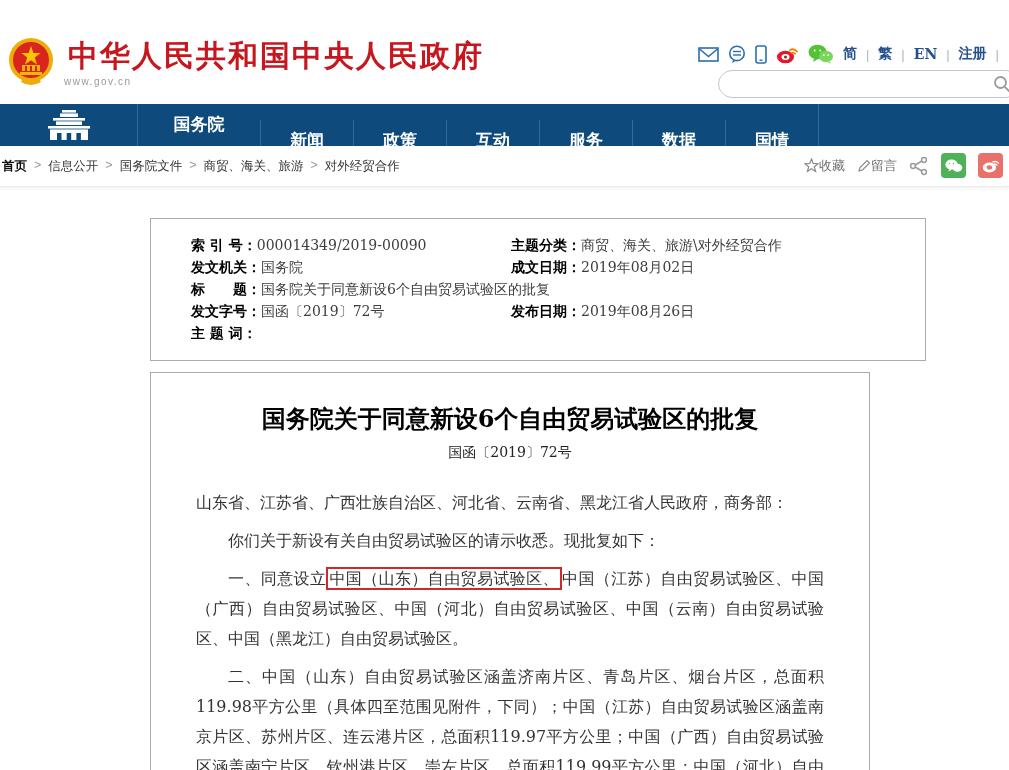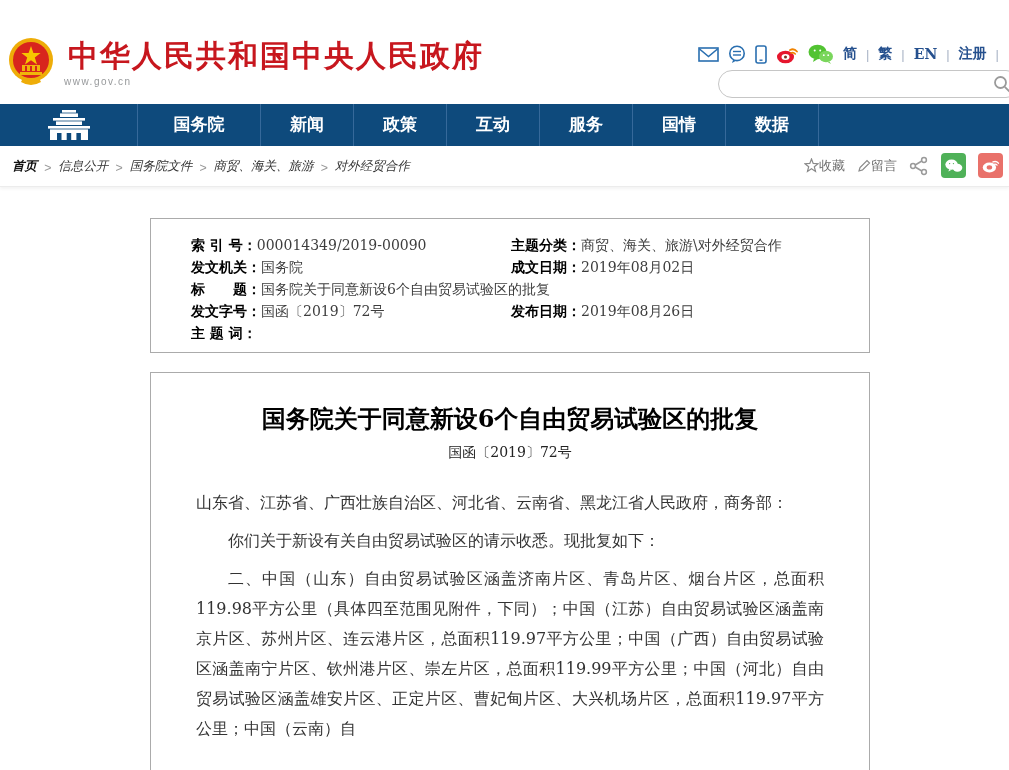--- a/index.html
+++ b/index.html
@@ -21,41 +21,41 @@
                border:1px solid #c6c6c6;border-radius:14px;background:#fff;}
   .search-input{position:absolute;left:12px;top:2px;width:250px;height:20px;border:0;outline:none;
                 font-size:13px;background:transparent;}
   .search-btn{position:absolute;right:8px;top:4px;width:18px;height:18px;cursor:pointer;}
 
   
   .nav{position:absolute;left:0;top:104px;width:1009px;height:42px;background:#0e4a7c;display:flex;}
   .nav-home{width:137px;height:42px;display:flex;align-items:center;justify-content:center;cursor:pointer;}
   .nav-item{height:42px;line-height:42px;text-align:center;color:#fff;font-size:17px;font-weight:bold;
             border-left:1px solid #36699a;cursor:pointer;box-sizing:border-box;}
-  .nav-item.w1{width:123px;} .nav-item.w2{width:87px;} .nav-item.w3{width:93px;}
+  .nav-item.w1{width:123px;} .nav-item.w2{width:87px;} .nav-item.w3{width:93px;margin-top:16px;}
   .nav-fill{flex:1;border-left:1px solid #36699a;}
 
   
   .crumb-bar{position:absolute;left:0;top:146px;width:1009px;height:40px;background:#fff;
              border-bottom:1px solid #ececec;box-shadow:0 2px 3px rgba(0,0,0,0.05);}
-  .crumbs{position:absolute;left:12px;top:12px;display:flex;align-items:flex-end;gap:7px;
-          font-size:12.5px;color:#333;font-style:italic;}
+  .crumbs{position:absolute;left:2px;top:12px;display:flex;align-items:flex-start;gap:7px;
+          font-size:12.5px;color:#333;}
   .crumb{cursor:pointer;}
   .crumb.first{font-weight:bold;color:#111;}
   .crumb-sep{color:#999;}
   .crumb-actions{position:absolute;right:6px;top:7px;display:flex;align-items:center;gap:12px;}
   .action{display:flex;align-items:center;font-size:13px;color:#6e6e6e;cursor:pointer;}
   .sq{width:25px;height:25px;border-radius:4px;display:flex;align-items:center;
       justify-content:center;cursor:pointer;}
   .sq.wechat{background:#4fb158;}
   .sq.weibo{background:#e9716a;}
 
   
-  .meta-box{position:absolute;left:150px;top:218px;width:720px;box-sizing:border-box;
-            border:1px solid #ababab;background:#fff;padding:15px 0 8px 0;
+  .meta-box{position:absolute;left:150px;top:218px;width:776px;box-sizing:border-box;
+            border:1px solid #ababab;background:#fff;padding:15px 0 16px 0;
             font-family:"DejaVu Serif","Liberation Serif",serif;font-size:14px;}
   .meta-row{display:flex;line-height:22px;}
   .meta-cell{display:flex;}
   .meta-cell.l{width:360px;padding-left:40px;box-sizing:border-box;}
   .meta-cell.full{width:680px;padding-left:40px;box-sizing:border-box;}
   .meta-label{font-weight:bold;color:#000;white-space:pre;}
   .meta-value{color:#3d3d3d;white-space:nowrap;}
 
   
   .doc-box{position:absolute;left:150px;top:372px;width:720px;height:420px;box-sizing:border-box;
@@ -164,22 +164,22 @@
         <rect x="12" y="23" width="4.5" height="7" fill="#0e4a7c"></rect>
         <rect x="21.7" y="23" width="4.5" height="7" fill="#0e4a7c"></rect>
         <rect x="31.4" y="23" width="4.5" height="7" fill="#0e4a7c"></rect>
       </svg>
     </div>
     <div class="nav-item w1">国务院</div>
     <div class="nav-item w3">新闻</div>
     <div class="nav-item w3">政策</div>
     <div class="nav-item w3">互动</div>
     <div class="nav-item w3">服务</div>
+    <div class="nav-item w3">数据</div>
     <div class="nav-item w3">国情</div>
-    <div class="nav-item w3">数据</div>
     <div class="nav-fill"></div>
   </div>
 
   <div class="crumb-bar">
     <div class="crumbs">
       <span class="crumb first">首页</span>
       <span class="crumb-sep">&gt;</span>
       <span class="crumb">信息公开</span>
       <span class="crumb-sep">&gt;</span>
       <span class="crumb">国务院文件</span>
@@ -274,17 +274,18 @@
       </div>
     </div>
   </div>
 
   <div class="doc-box">
     <div class="doc-title">国务院关于同意新设6个自由贸易试验区的批复</div>
     <div class="doc-num">国函〔2019〕72号</div>
     <div class="doc-body">
       <p>山东省、江苏省、广西壮族自治区、河北省、云南省、黑龙江省人民政府，商务部：</p>
       <p class="indent">你们关于新设有关自由贸易试验区的请示收悉。现批复如下：</p>
+      <p class="indent"><span>一、同意设立</span><span class="hl">中国（山东）自由贸易试验区、</span><span>中国（江苏）自由贸易试验区、中国（广西）自由贸易试验区、中国（河北）自由贸易试验区、中国（云南）自由贸易试验区、中国（黑龙江）自由贸易试验区。</span></p>
       <p class="indent">二、中国（山东）自由贸易试验区涵盖济南片区、青岛片区、烟台片区，总面积119.98平方公里（具体四至范围见附件，下同）；中国（江苏）自由贸易试验区涵盖南京片区、苏州片区、连云港片区，总面积119.97平方公里；中国（广西）自由贸易试验区涵盖南宁片区、钦州港片区、崇左片区，总面积119.99平方公里；中国（河北）自由贸易试验区涵盖雄安片区、正定片区、曹妃甸片区、大兴机场片区，总面积119.97平方公里；中国（云南）自</p>
     </div>
   </div>
 
 </div>
 
 </body></html>

